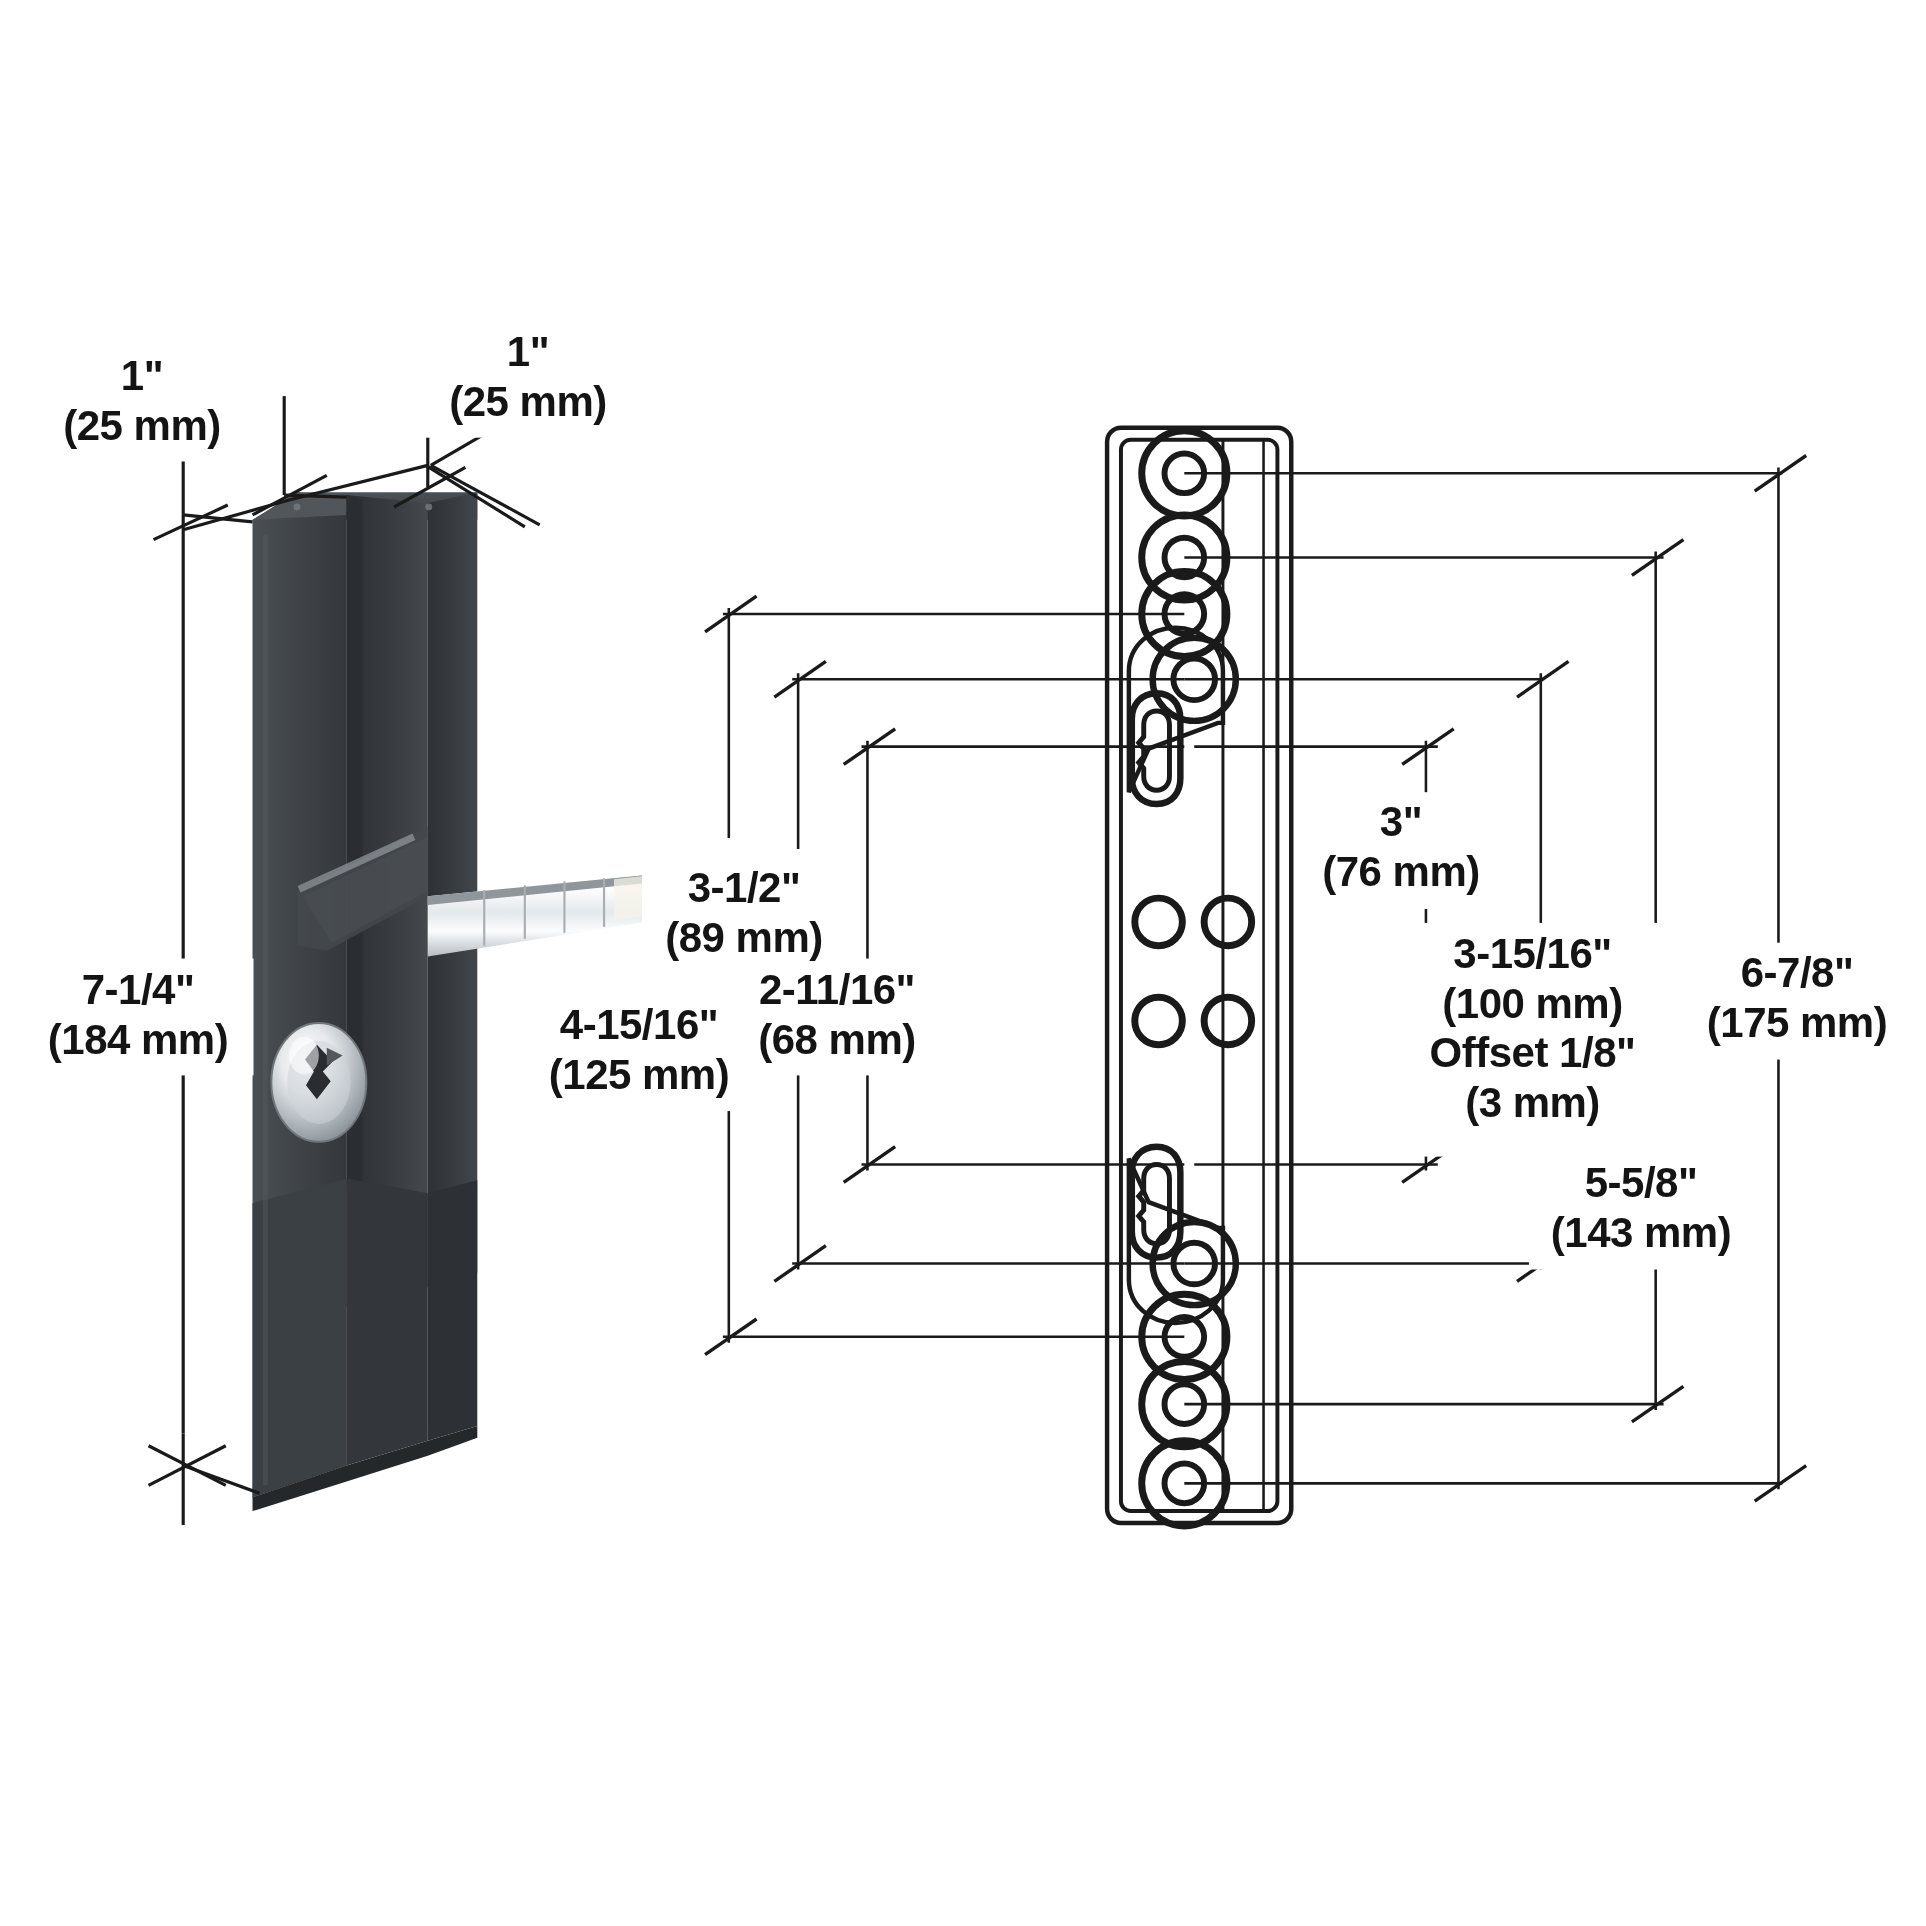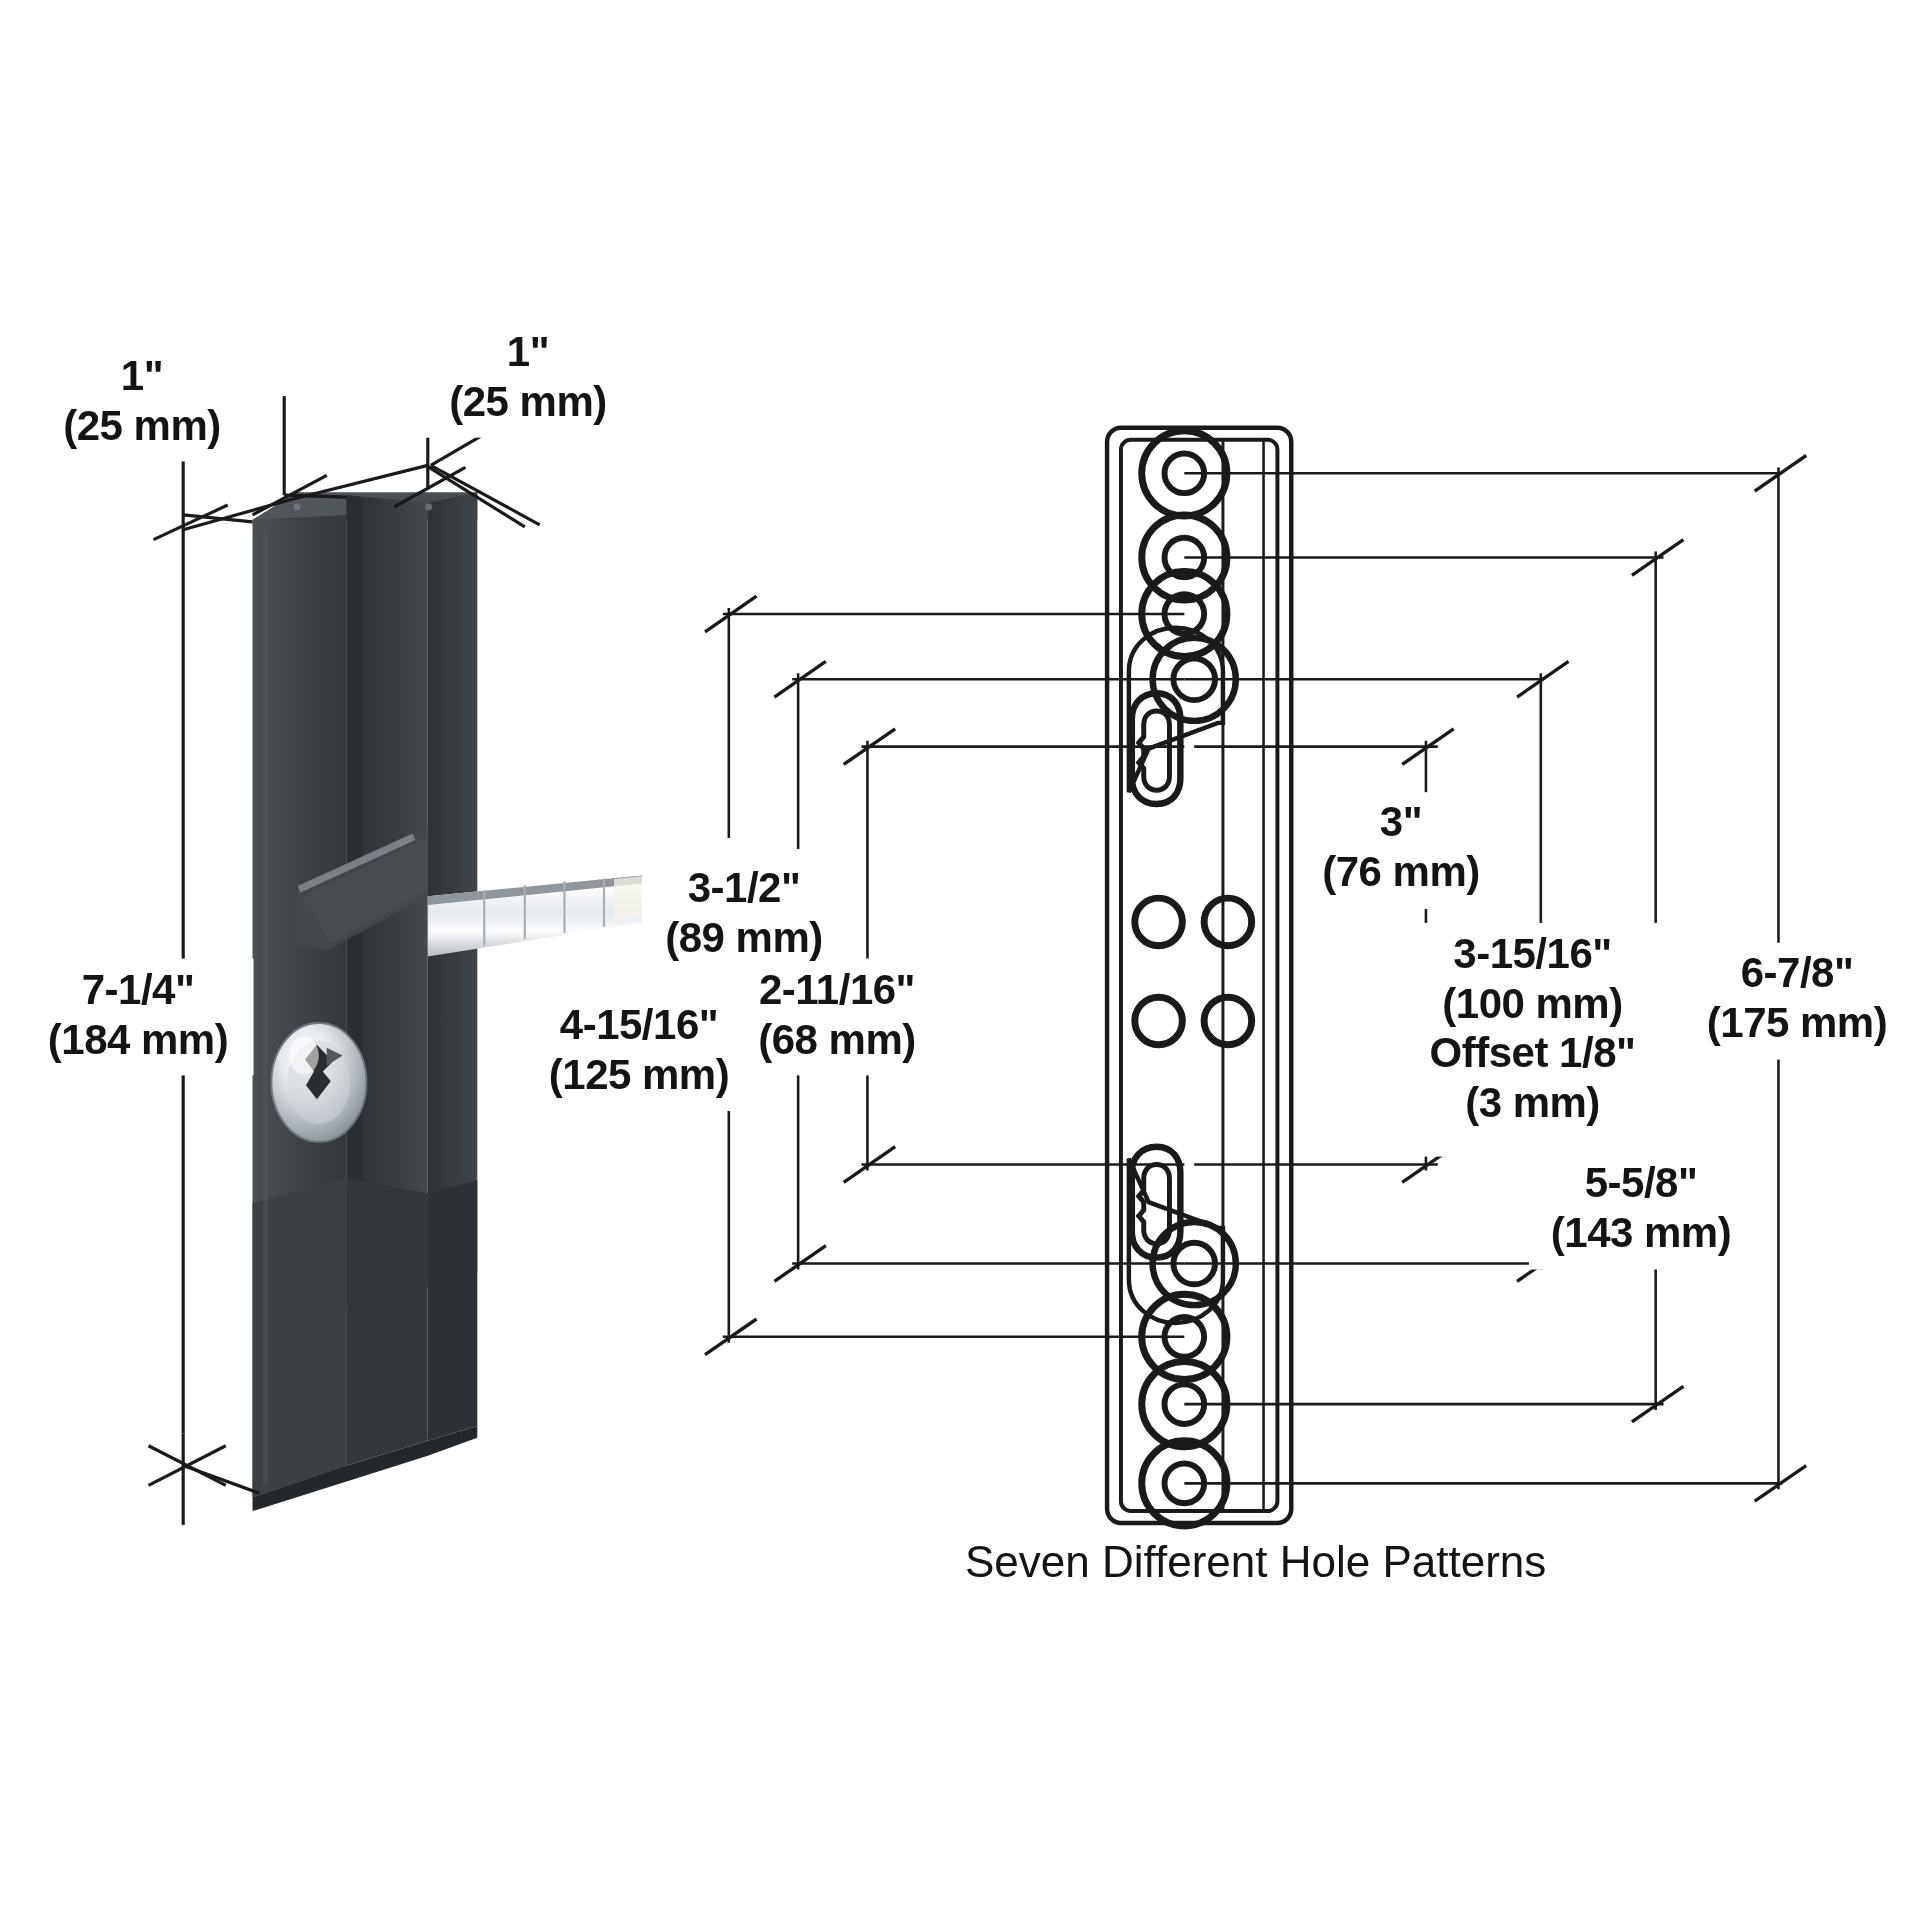--- a/index.html
+++ b/index.html
@@ -418,16 +418,15 @@
   </div>
   <div class="dim-label" style="left:424px; top:327px; width:208px;">
     <span>1"</span>
     <span>(25 mm)</span>
   </div>
   <div class="dim-label" style="left:24px; top:965px; width:228px;">
     <span>7-1/4"</span>
     <span>(184 mm)</span>
   </div>
 
-  <div class="caption" style="left:965px; top:1537px;">Seven Different Hole Patterns</div>
 
 </div>
 
 
 </body></html>

